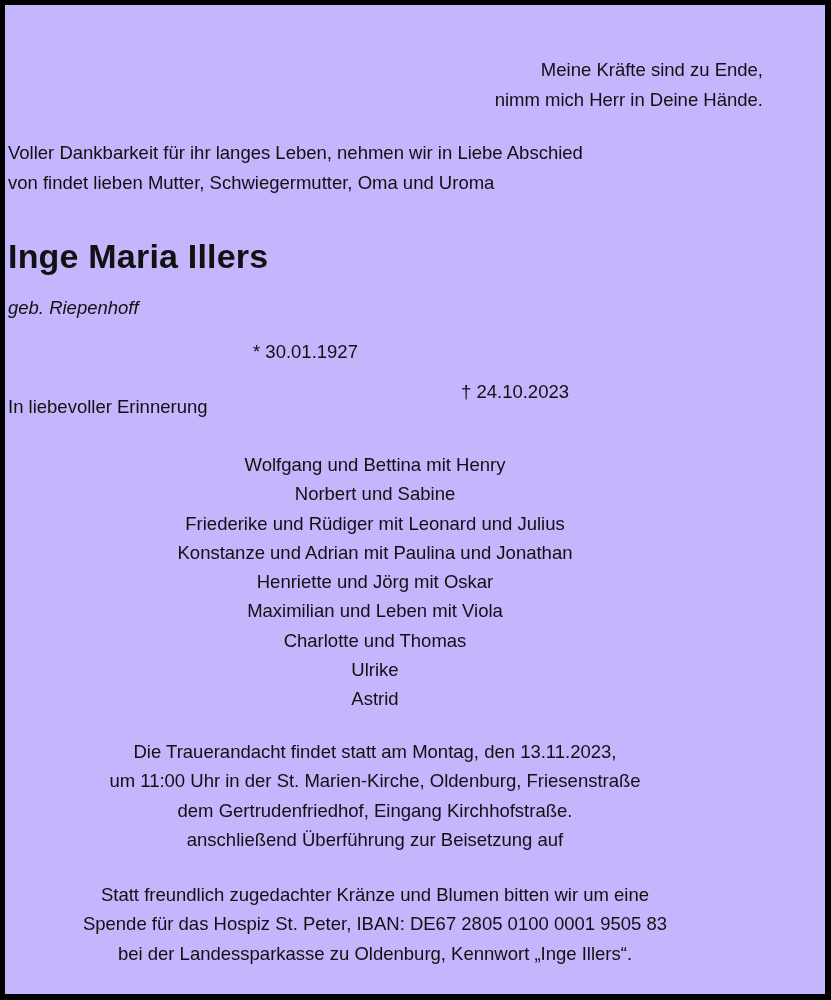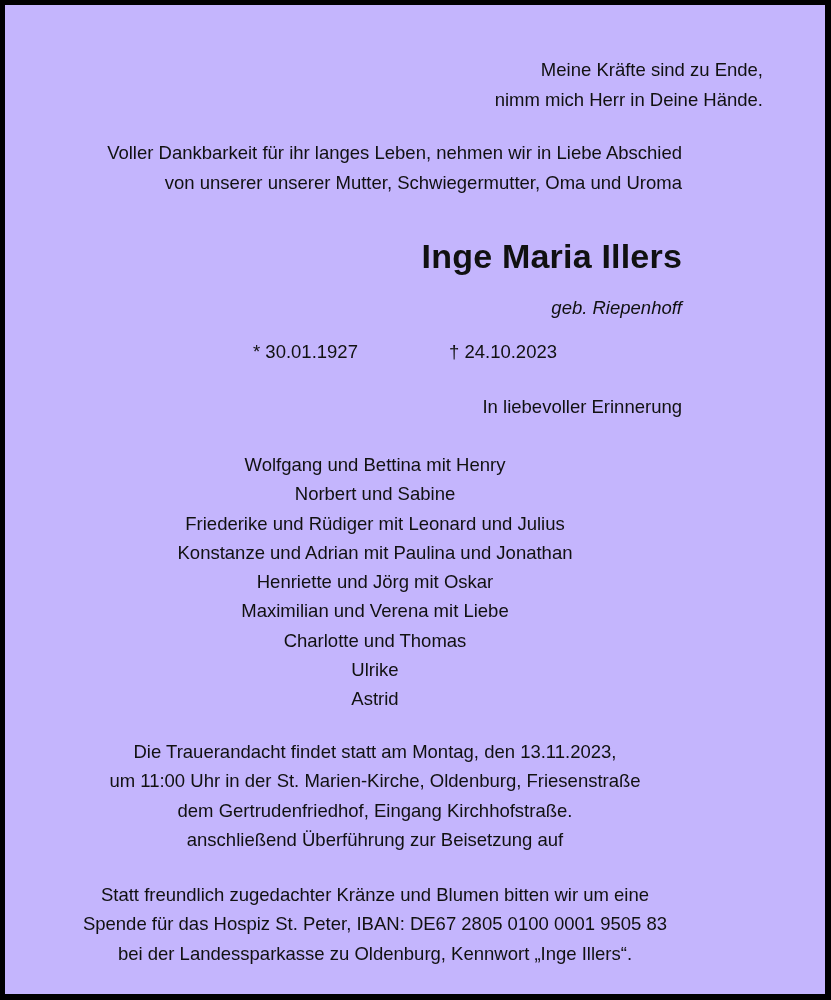--- a/index.html
+++ b/index.html
@@ -30,21 +30,22 @@
       font-family: "Liberation Sans", sans-serif;
       color: #111111;
       font-size: 18.5px;
       line-height: 29px;
       white-space: nowrap;
       margin: 0;
     }
     .center {
       left: 0;
       width: 682px;
-      text-align: right;
+      text-align: left;
+      padding-left: 8px;
     }
     .right {
       right: 62px;
       text-align: right;
     }
     .name {
       font-weight: bold;
       font-size: 34px;
       line-height: 44px;
       letter-spacing: 0.2px;
@@ -82,40 +83,40 @@
   </style>
 </head>
 <body>
 
 <div class="frame">
 
   <p class="txt right" style="top:50px;">Meine Kräfte sind zu Ende,</p>
   <p class="txt right" style="top:80px;">nimm mich Herr in Deine Hände.</p>
 
   <p class="txt center" style="top:133px; left:-5px;">Voller Dankbarkeit für ihr langes Leben, nehmen wir in Liebe Abschied</p>
-  <p class="txt center" style="top:163px; left:-5px;">von unserer unserer Mutter, Schwiegermutter, Oma und Uroma</p>
+  <p class="txt center" style="top:163px; left:-5px;">von findet lieben Mutter, Schwiegermutter, Oma und Uroma</p>
 
   <h1 class="txt center name" style="top:229px; left:-5px;">Inge Maria Illers</h1>
 
   <p class="txt center" style="top:288px; left:-5px;font-style:italic;">geb. Riepenhoff</p>
 
   <div class="dates" style="left:-5px;">
     <span class="date" style="left:253px;">* 30.01.1927</span>
-    <span class="date" style="left:449px;">† 24.10.2023</span>
+    <span class="date" style="left:461px;margin-top:40px;">† 24.10.2023</span>
   </div>
 
   <p class="txt center" style="top:387px; left:-5px;">In liebevoller Erinnerung</p>
 
   <div class="block" style="top:445px; left:-5px;">
     <span class="line">Wolfgang und Bettina mit Henry</span>
     <span class="line">Norbert und Sabine</span>
     <span class="line">Friederike und Rüdiger mit Leonard und Julius</span>
     <span class="line">Konstanze und Adrian mit Paulina und Jonathan</span>
     <span class="line">Henriette und Jörg mit Oskar</span>
-    <span class="line">Maximilian und Verena mit Liebe</span>
+    <span class="line">Maximilian und Leben mit Viola</span>
     <span class="line">Charlotte und Thomas</span>
     <span class="line">Ulrike</span>
     <span class="line">Astrid</span>
   </div>
 
   <div class="block" style="top:732px; left:-5px;">
     <span class="line">Die Trauerandacht findet statt am Montag, den 13.11.2023,</span>
     <span class="line">um 11:00 Uhr in der St. Marien-Kirche, Oldenburg, Friesenstraße</span>
     <span class="line">dem Gertrudenfriedhof, Eingang Kirchhofstraße.</span>
     <span class="line">anschließend Überführung zur Beisetzung auf</span>

